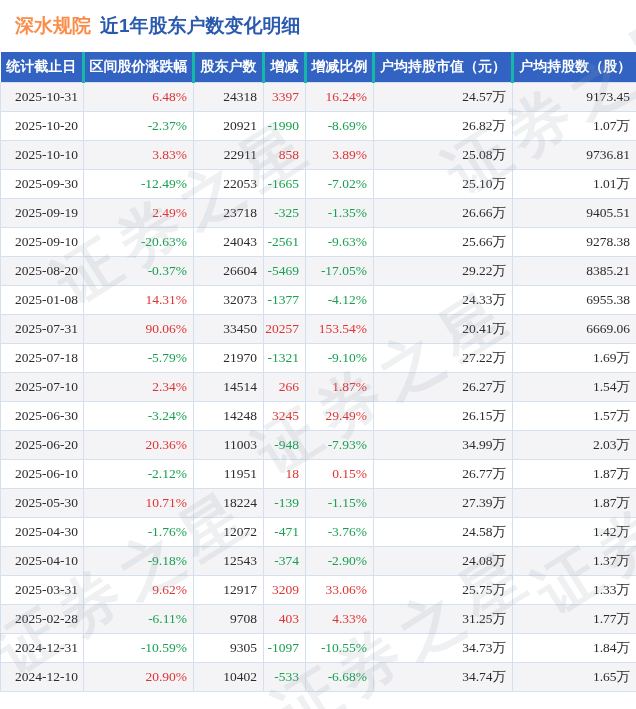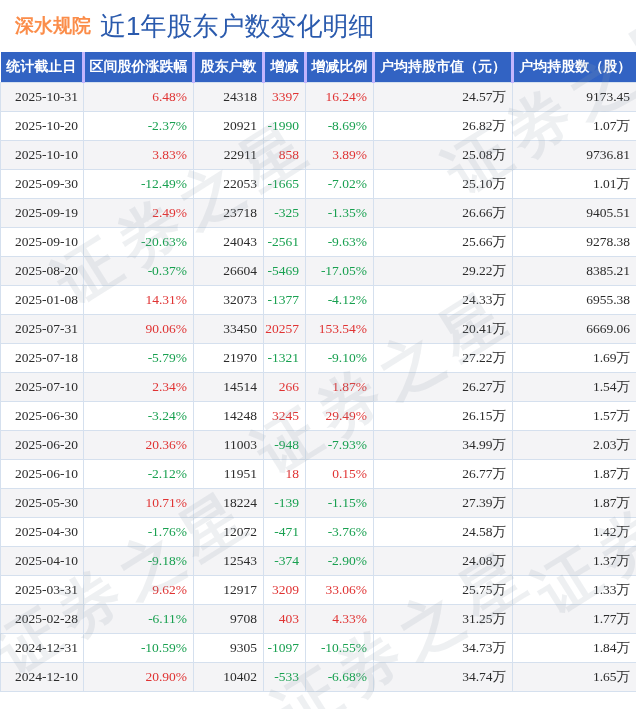--- a/index.html
+++ b/index.html
@@ -5,29 +5,29 @@
   :root{
     --title-orange:#fb8d4a; --title-blue:#2a5aad; --header-bg:#3263c3; --header-text:#ffffff;
     --up-red:#e03333; --down-green:#18a050; --body-text:#2b2b2b; --row-alt-bg:#f4f4f6;
     --grid-line:#d5e0ee; --footer-gray:#8c8c8c; --watermark-color:rgba(150,160,175,0.16);
   }
   *{margin:0;padding:0;box-sizing:border-box;}
   body{background:#fff;font-family:"Liberation Sans","DejaVu Sans",sans-serif;}
   .page{position:relative;width:636px;height:709px;background:#fff;overflow:hidden;}
   .title{height:52px;display:flex;align-items:center;padding-left:15px;}
   .title .stock{font-size:19px;font-weight:bold;color:var(--title-orange);}
-  .title .subtitle{font-size:26px;font-weight:normal;color:var(--title-blue);margin-left:9px;}
+  .title .subtitle{font-size:19px;font-weight:bold;color:var(--title-blue);margin-left:9px;}
   table{width:636px;table-layout:fixed;border-collapse:collapse;}
   col.c0{width:83px;} col.c1{width:110px;} col.c2{width:70px;} col.c3{width:42px;}
   col.c4{width:68px;} col.c5{width:139px;} col.c6{width:124px;}
   thead th{
     background:var(--header-bg);color:var(--header-text);font-size:14px;font-weight:bold;
     height:30px;text-align:center;border:none;overflow:hidden;white-space:nowrap;
   }
-  thead th + th{border-left:3px solid #c4b5fd;}
+  thead th + th{border-left:3px solid #14b8a6;}
   tbody td{
     height:29px;font-family:"Liberation Serif","DejaVu Serif",serif;font-size:13.5px;
     color:var(--body-text);border:1px solid var(--grid-line);white-space:nowrap;overflow:hidden;
     text-align:right;padding-right:6px;
   }
   tbody td.c0{text-align:left;padding-left:14px;}
   tbody tr:nth-child(odd){background:var(--row-alt-bg);}
   tbody tr:nth-child(even){background:#ffffff;}
   td.up{color:var(--up-red);}
   td.down{color:var(--down-green);}

